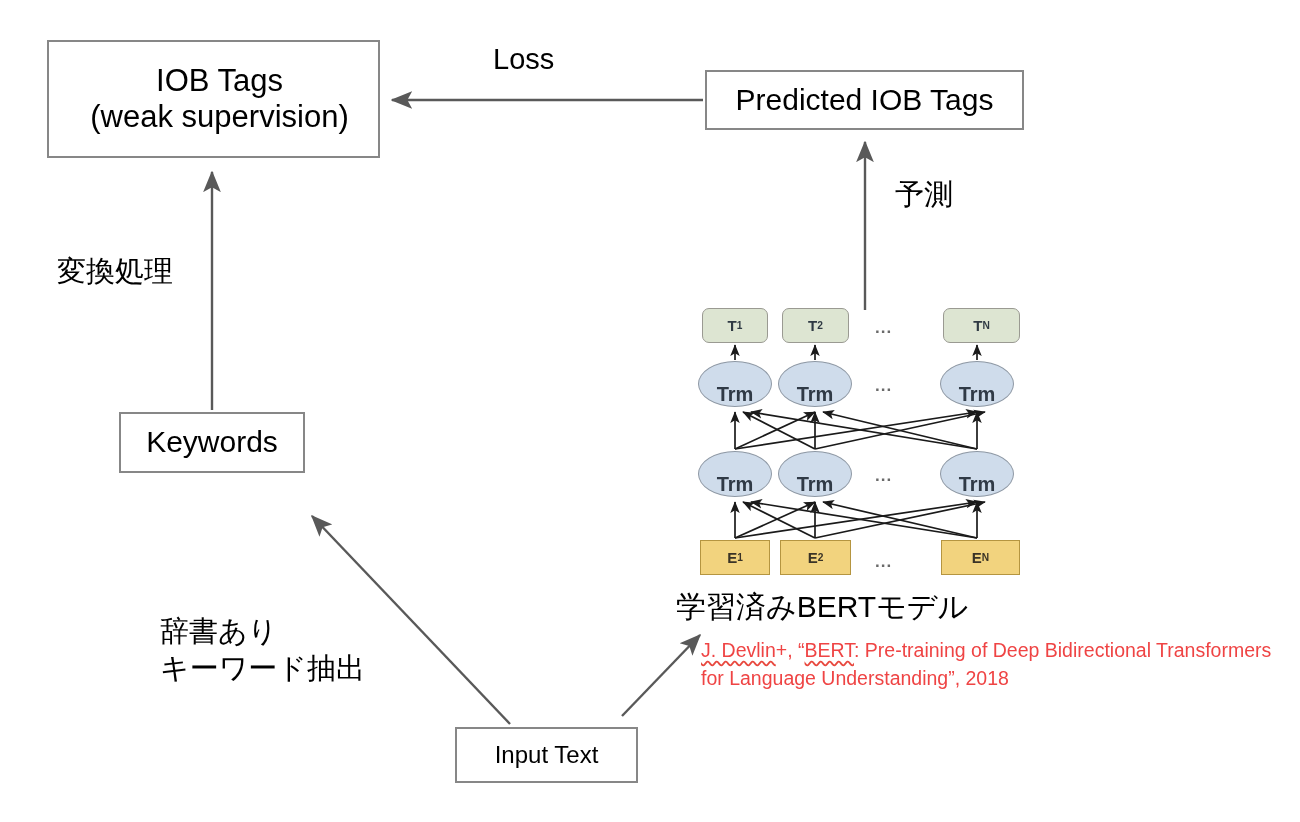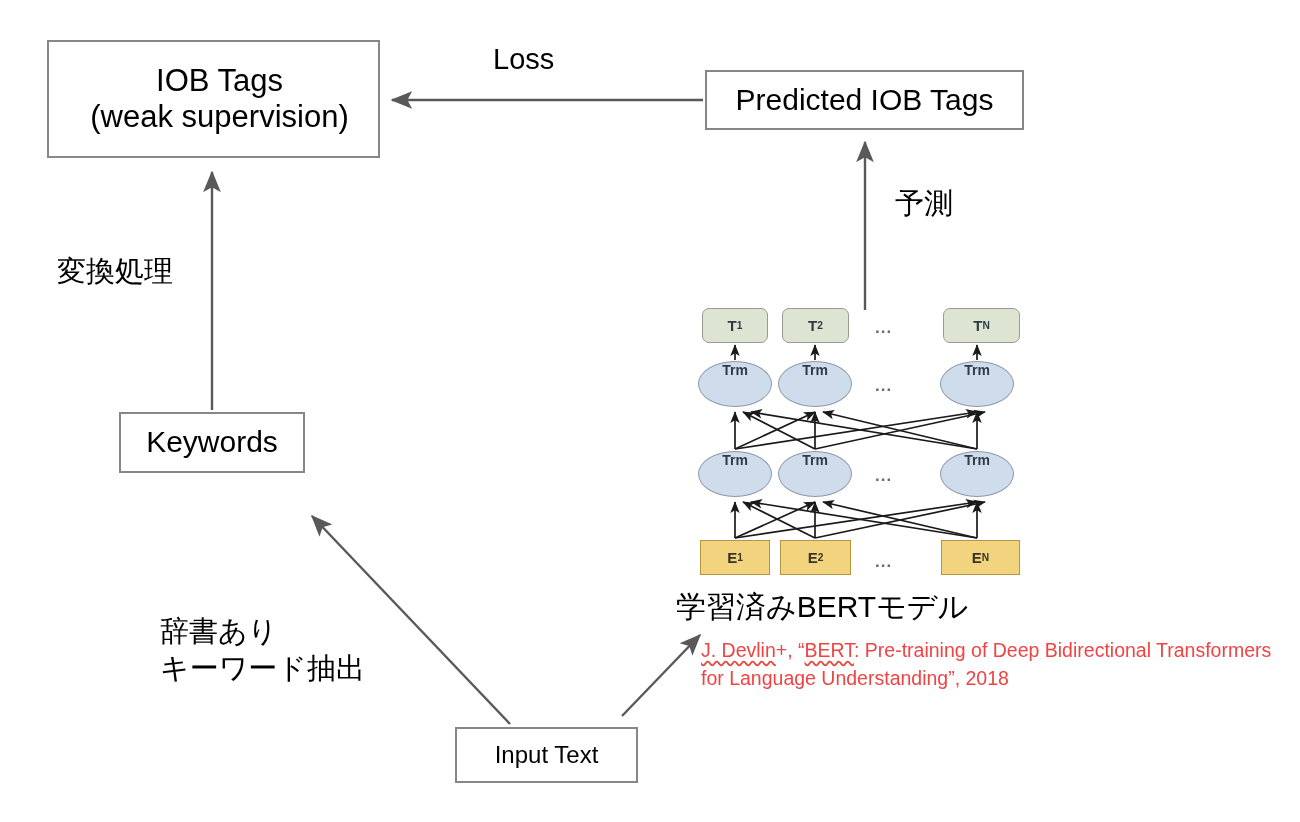--- a/index.html
+++ b/index.html
@@ -75,21 +75,21 @@
 
   .edge-label {
     position: absolute;
     font-size: 29px;
     color: #000000;
     white-space: nowrap;
     line-height: 1.28;
   }
   #label-loss { left: 493px; top: 41px; }
   #label-henkan { left: 57px; top: 253px; }
-  #label-yosoku { left: 895px; top: 185px; }
+  #label-yosoku { left: 895px; top: 176px; }
   #label-jisho { left: 160px; top: 613px; }
 
   
   #bert {
     position: absolute;
     left: 660px;
     top: 296px;
     width: 380px;
     height: 290px;
   }
@@ -128,23 +128,23 @@
     height: 35px;
     top: 244px;
   }
   .trm {
     position: absolute;
     box-sizing: border-box;
     background: #cfdceb;
     border: 1.6px solid #8e98a4;
     border-radius: 50%;
     display: flex;
-    align-items: flex-start;
+    align-items: flex-end;
     justify-content: center;
-    font-size: 14px;
+    font-size: 20px;
     font-weight: bold;
     color: #303a46;
     width: 74px;
     height: 46px;
   }
   .trm.row-top { top: 65px; }
   .trm.row-bot { top: 155px; }
   .ellipsis-dots {
     position: absolute;
     font-size: 17px;

